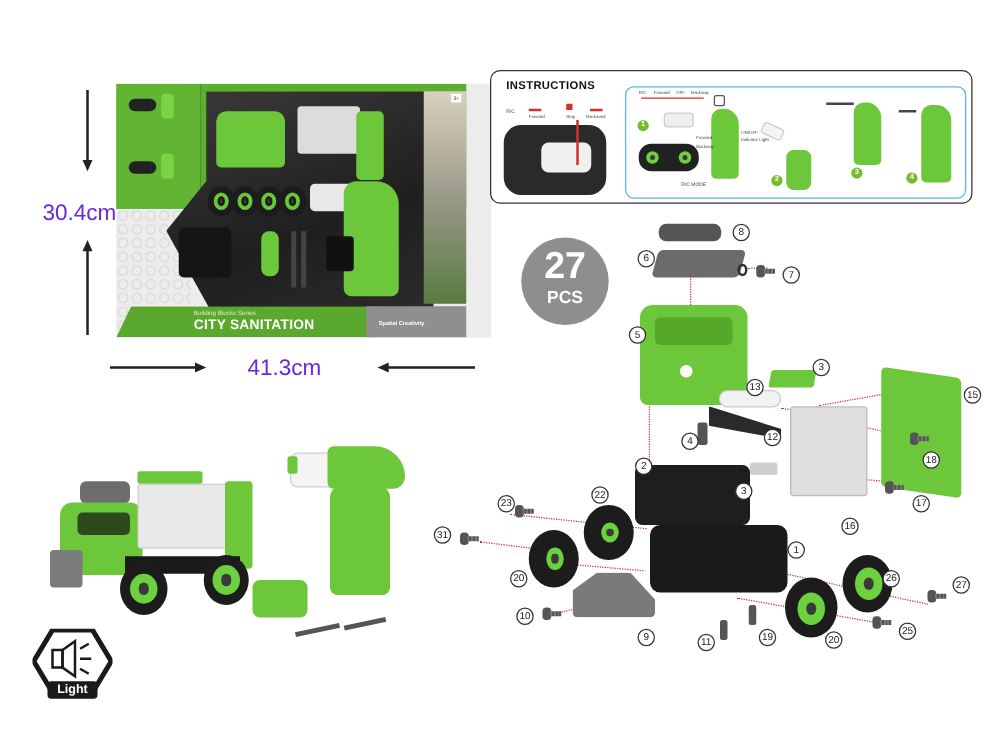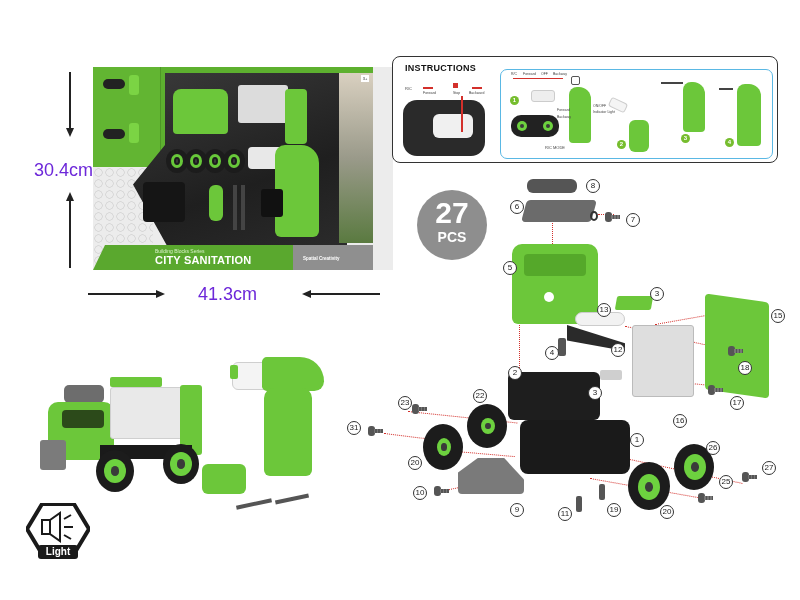--- a/index.html
+++ b/index.html
@@ -292,22 +292,22 @@
   <div class="callout" style="left:771px; top:309px;">15</div>
   <div class="callout" style="left:673px; top:414px;">16</div>
   <div class="callout" style="left:730px; top:396px;">17</div>
   <div class="callout" style="left:738px; top:361px;">18</div>
   <div class="callout" style="left:607px; top:503px;">19</div>
   <div class="callout" style="left:408px; top:456px;">20</div>
   <div class="callout" style="left:347px; top:421px;">31</div>
   <div class="callout" style="left:473px; top:389px;">22</div>
   <div class="callout" style="left:398px; top:396px;">23</div>
   <div class="callout" style="left:660px; top:505px;">20</div>
-  <div class="callout" style="left:719px; top:475px;">25</div>
-  <div class="callout" style="left:706px; top:441px;">26</div>
+  <div class="callout" style="left:719px; top:498px;">25</div>
+  <div class="callout" style="left:706px; top:456px;">26</div>
   <div class="callout" style="left:762px; top:461px;">27</div>
 </div>
 
 <div>
   <div class="abs" style="left:64px; top:385px; width:40px; height:18px; background:#6d6d6d; border-radius:5px;"></div>
   <div class="abs green" style="left:48px; top:402px; width:66px; height:58px; border-radius:10px 10px 4px 4px;">
     <div class="abs" style="left:14px; top:8px; width:42px; height:18px; background:#2c4a1a; border-radius:4px;"></div>
   </div>
   <div class="abs" style="left:40px; top:440px; width:26px; height:30px; background:#7b7b7b; border-radius:3px;"></div>
   <div class="abs green" style="left:110px; top:377px; width:52px; height:10px; border-radius:2px;"></div>

